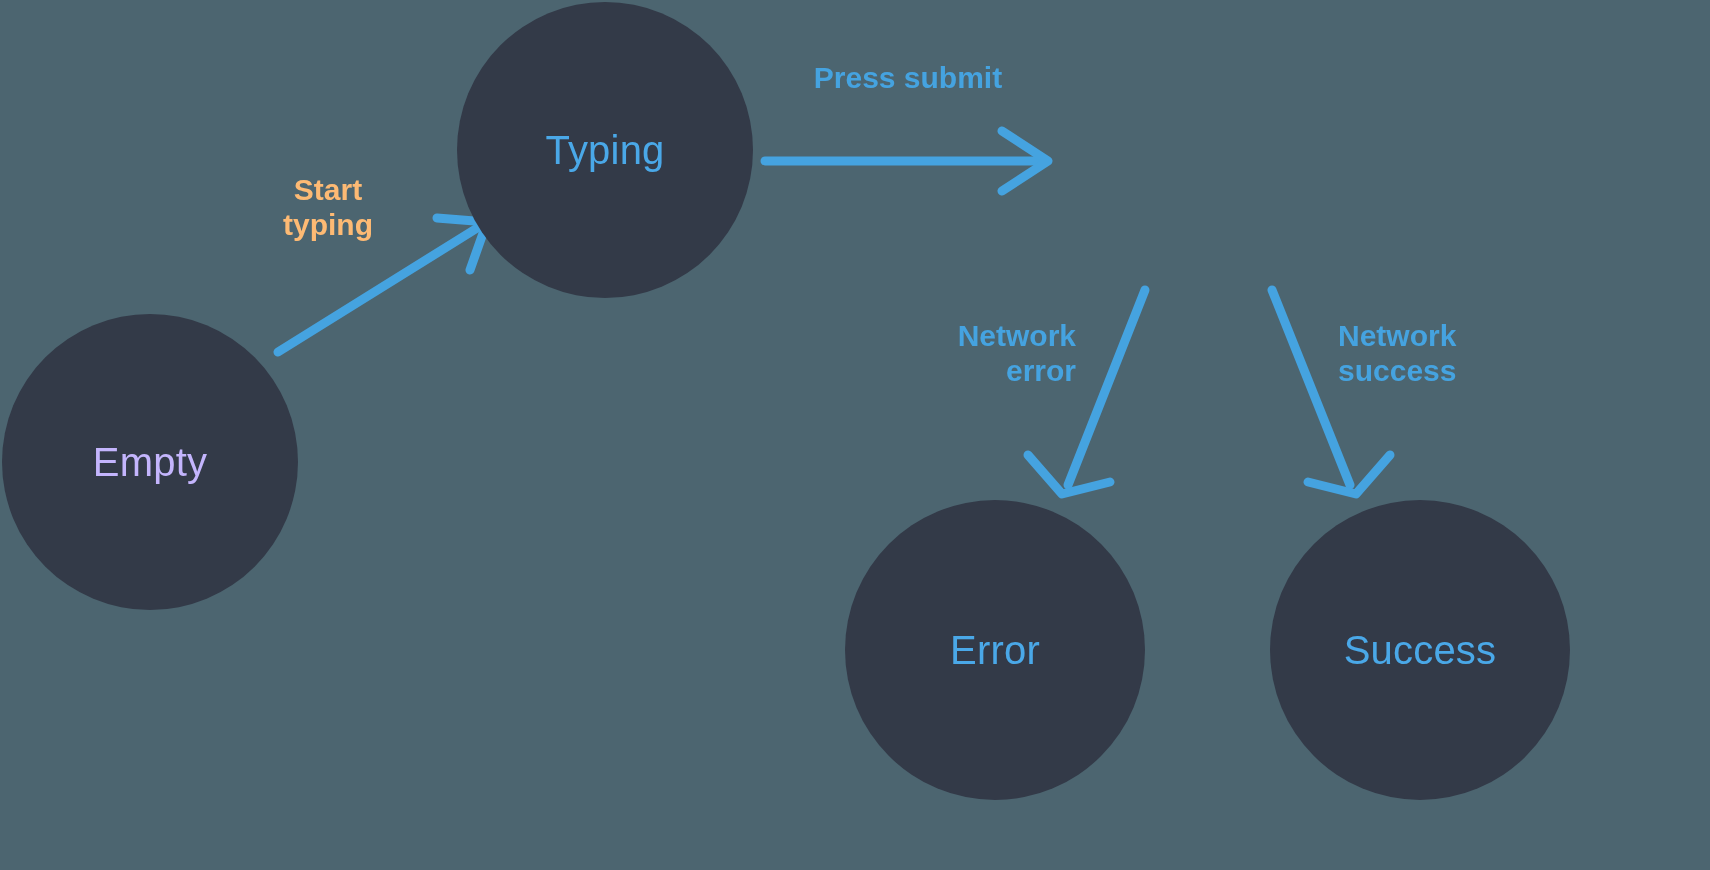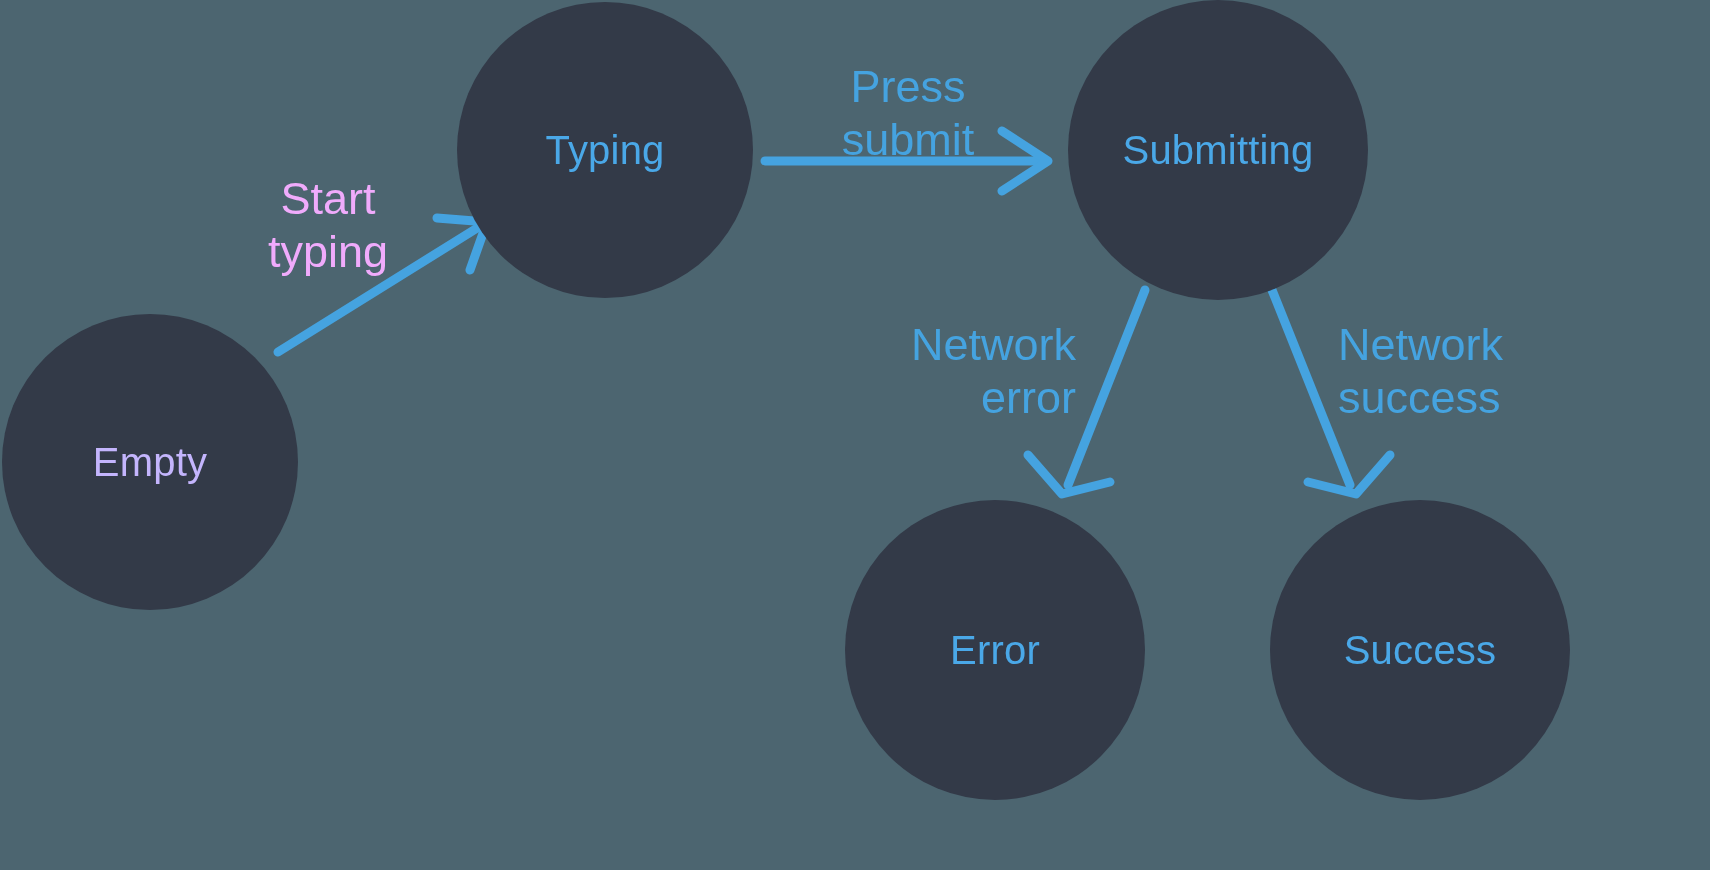--- a/index.html
+++ b/index.html
@@ -35,22 +35,22 @@
     color: #4aa8e8;
     font-size: 40px;
     font-weight: 400;
     letter-spacing: 0.2px;
     white-space: nowrap;
     line-height: 1;
   }
   .edge-label {
     position: absolute;
     color: #45a3e0;
-    font-size: 45px;
-    font-weight: 400;
+    font-size: 30px;
+    font-weight: 700;
     line-height: 1.18;
     white-space: pre-line;
   }
   .al-left   { text-align: left; }
   .al-right  { text-align: right; }
   .al-center { text-align: center; }
 </style>
 </head>
 <body>
 
@@ -76,33 +76,30 @@
   </svg>
 
   <div class="node" id="node-empty" style="left: 2px; top: 314px; width: 296px; height: 296px; background: rgb(51, 58, 72);">
     <span class="node-label" style="color: #c4b5fd;">Empty</span>
   </div>
 
   <div class="node" id="node-typing" style="left: 457px; top: 2px; width: 296px; height: 296px; background: rgb(51, 58, 72);">
     <span class="node-label" style="color: rgb(74, 168, 232);">Typing</span>
   </div>
 
-  <div class="node" id="node-submitting" style="left: 1068px; top: 0px; width: 300px; height: 300px; background: rgb(51, 58, 72);">
-    <span class="node-label" style="color: rgb(74, 168, 232);">Submitting</span>
-  </div>
 
   <div class="node" id="node-error" style="left: 845px; top: 500px; width: 300px; height: 300px; background: rgb(51, 58, 72);">
     <span class="node-label" style="color: rgb(74, 168, 232);">Error</span>
   </div>
 
   <div class="node" id="node-success" style="left: 1270px; top: 500px; width: 300px; height: 300px; background: rgb(51, 58, 72);">
     <span class="node-label" style="color: rgb(74, 168, 232);">Success</span>
   </div>
 
-  <div class="edge-label al-center" id="label-start-typing" style="left: 248px; top: 172px; width: 160px; color: #f0abfc;">Start
+  <div class="edge-label al-center" id="label-start-typing" style="left: 248px; top: 172px; width: 160px; color: #fdba74;">Start
 typing</div>
 
   <div class="edge-label al-center" id="label-press-submit" style="left: 793px; top: 60px; width: 230px; color: rgb(69, 163, 224);">Press submit</div>
 
   <div class="edge-label al-right" id="label-network-error" style="left: 856px; top: 318px; width: 220px; color: rgb(69, 163, 224);">Network
 error</div>
 
   <div class="edge-label al-left" id="label-network-success" style="left: 1338px; top: 318px; width: 230px; color: rgb(69, 163, 224);">Network
 success</div>
 

